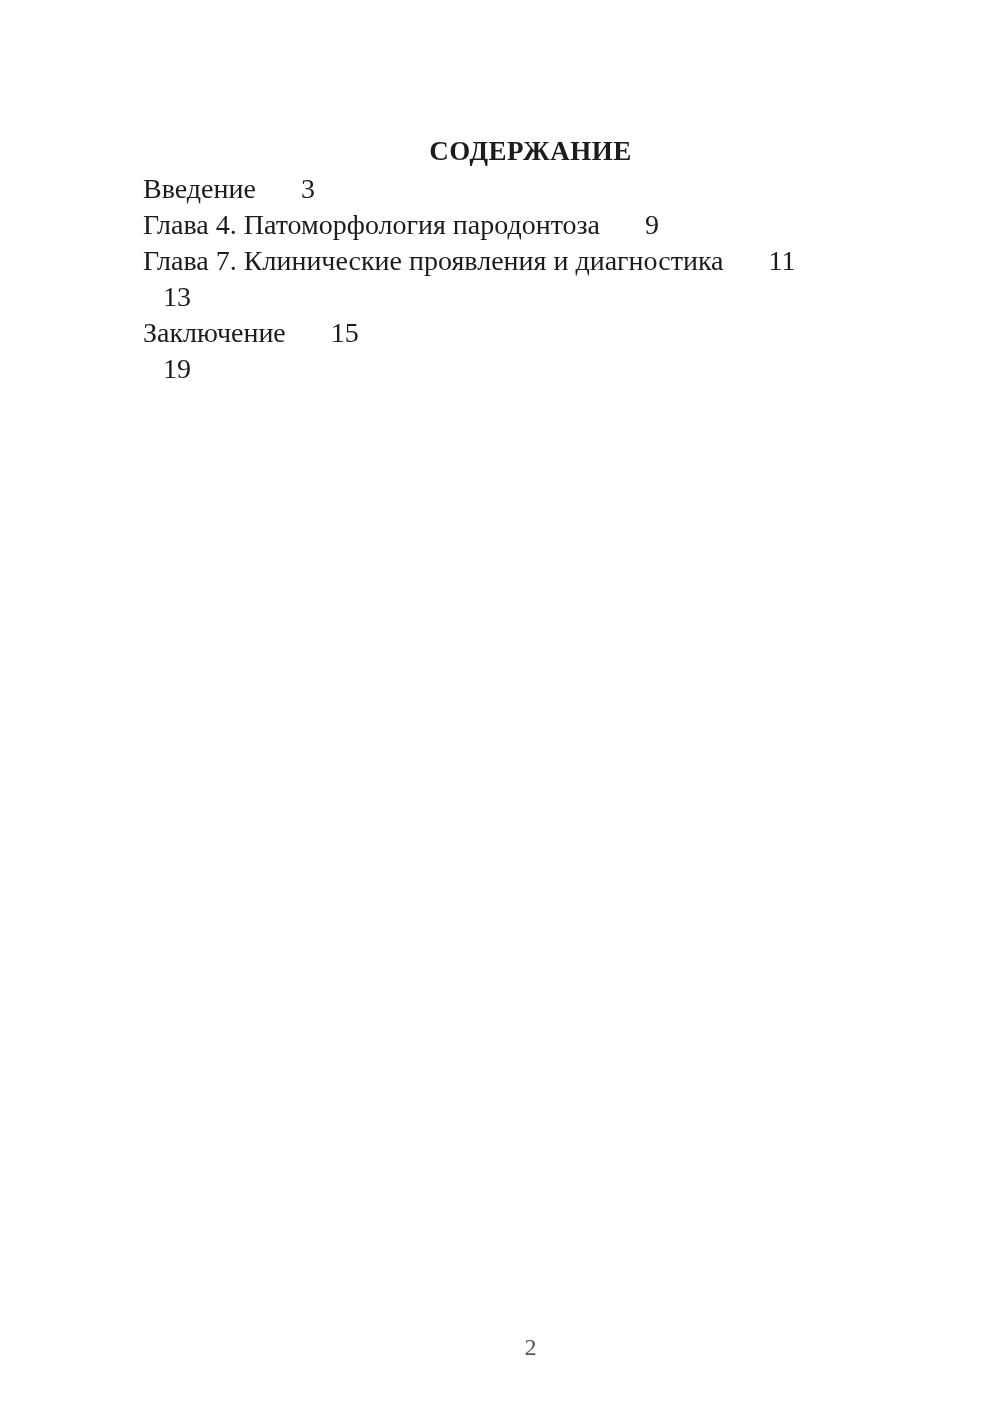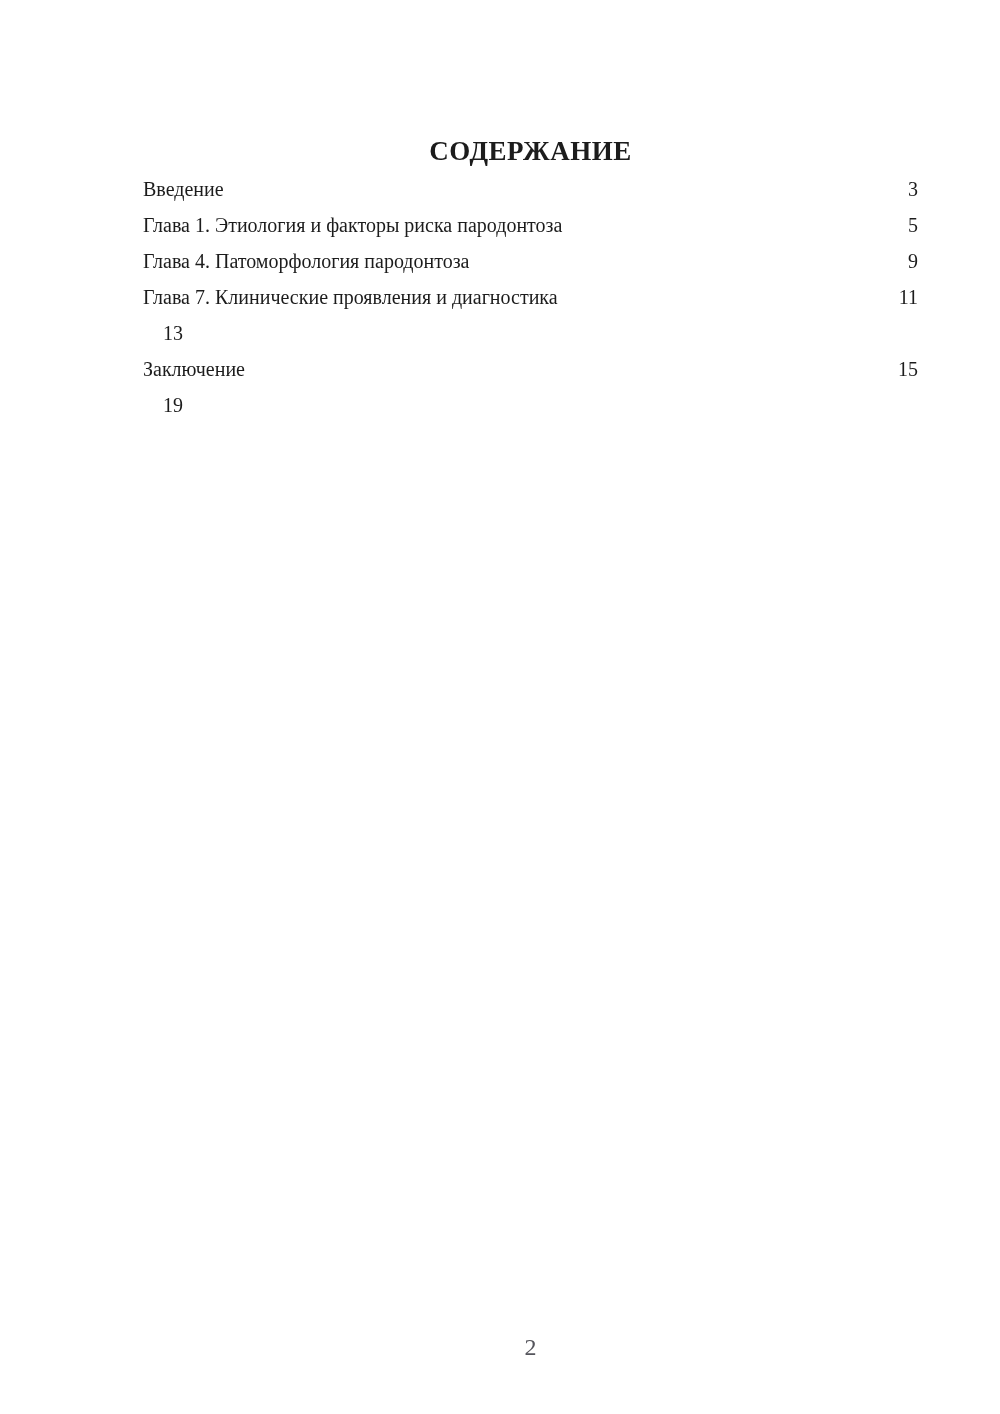--- a/index.html
+++ b/index.html
@@ -30,23 +30,24 @@
   }
   .toc {
     position: absolute;
     top: 171px;
     left: 143px;
     right: 82px;
   }
   .toc-row {
     display: flex;
     align-items: flex-end;
-    justify-content: space-between;
-    font-size: 20px;
+    justify-content: flex-start;
+    font-size: 28px;
     line-height: 36px;
+    gap: 25px;
   }
   .toc-label {
     max-width: 650px;
   }
   .toc-page {
     text-align: right;
     white-space: nowrap;
     padding-left: 20px;
   }
   .footer-pagenum {
@@ -67,24 +68,20 @@
 
   <div class="doc-title">СОДЕРЖАНИЕ</div>
 
   <div class="toc">
 
     <div class="toc-row">
       <span class="toc-label">Введение</span>
       <span class="toc-page">3</span>
     </div>
 
-    <div class="toc-row">
-      <span class="toc-label">Глава 1. Этиология и факторы риска пародонтоза</span>
-      <span class="toc-page">5</span>
-    </div>
 
 
     <div class="toc-row">
       <span class="toc-label">Глава 4. Патоморфология пародонтоза</span>
       <span class="toc-page">9</span>
     </div>
 
     <div class="toc-row">
       <span class="toc-label">Глава 7. Клинические проявления и диагностика</span>
       <span class="toc-page">11</span>

